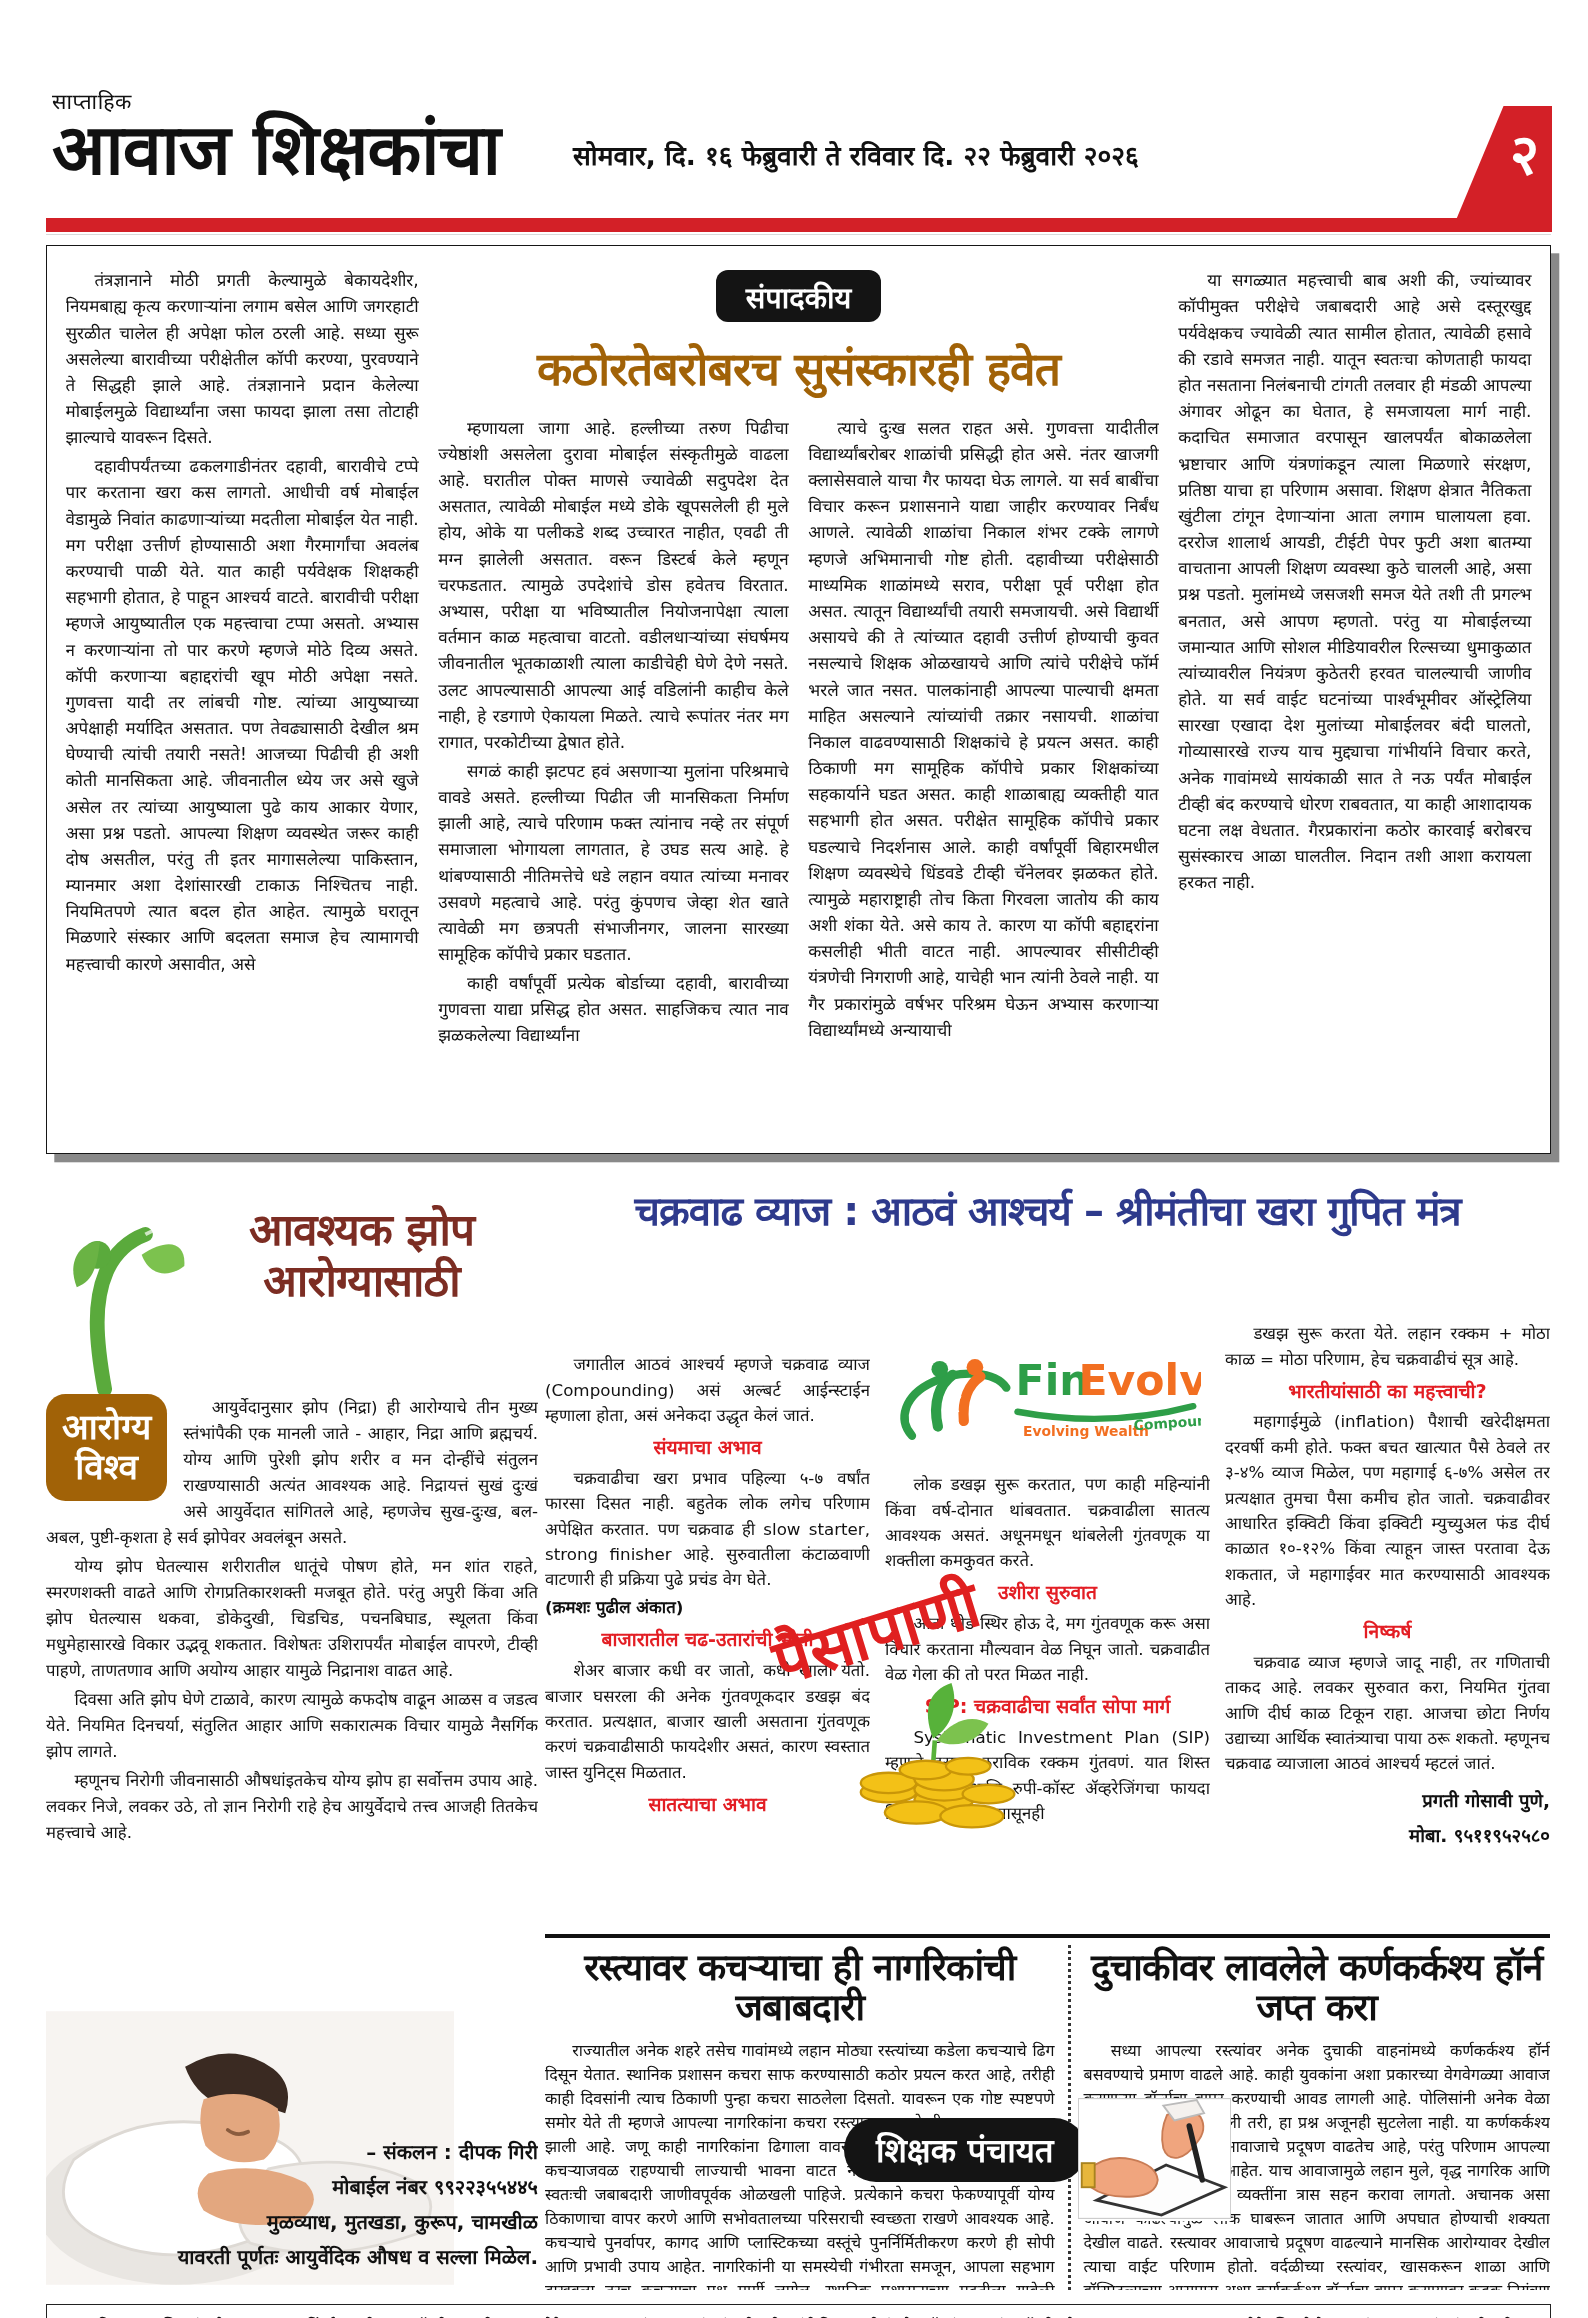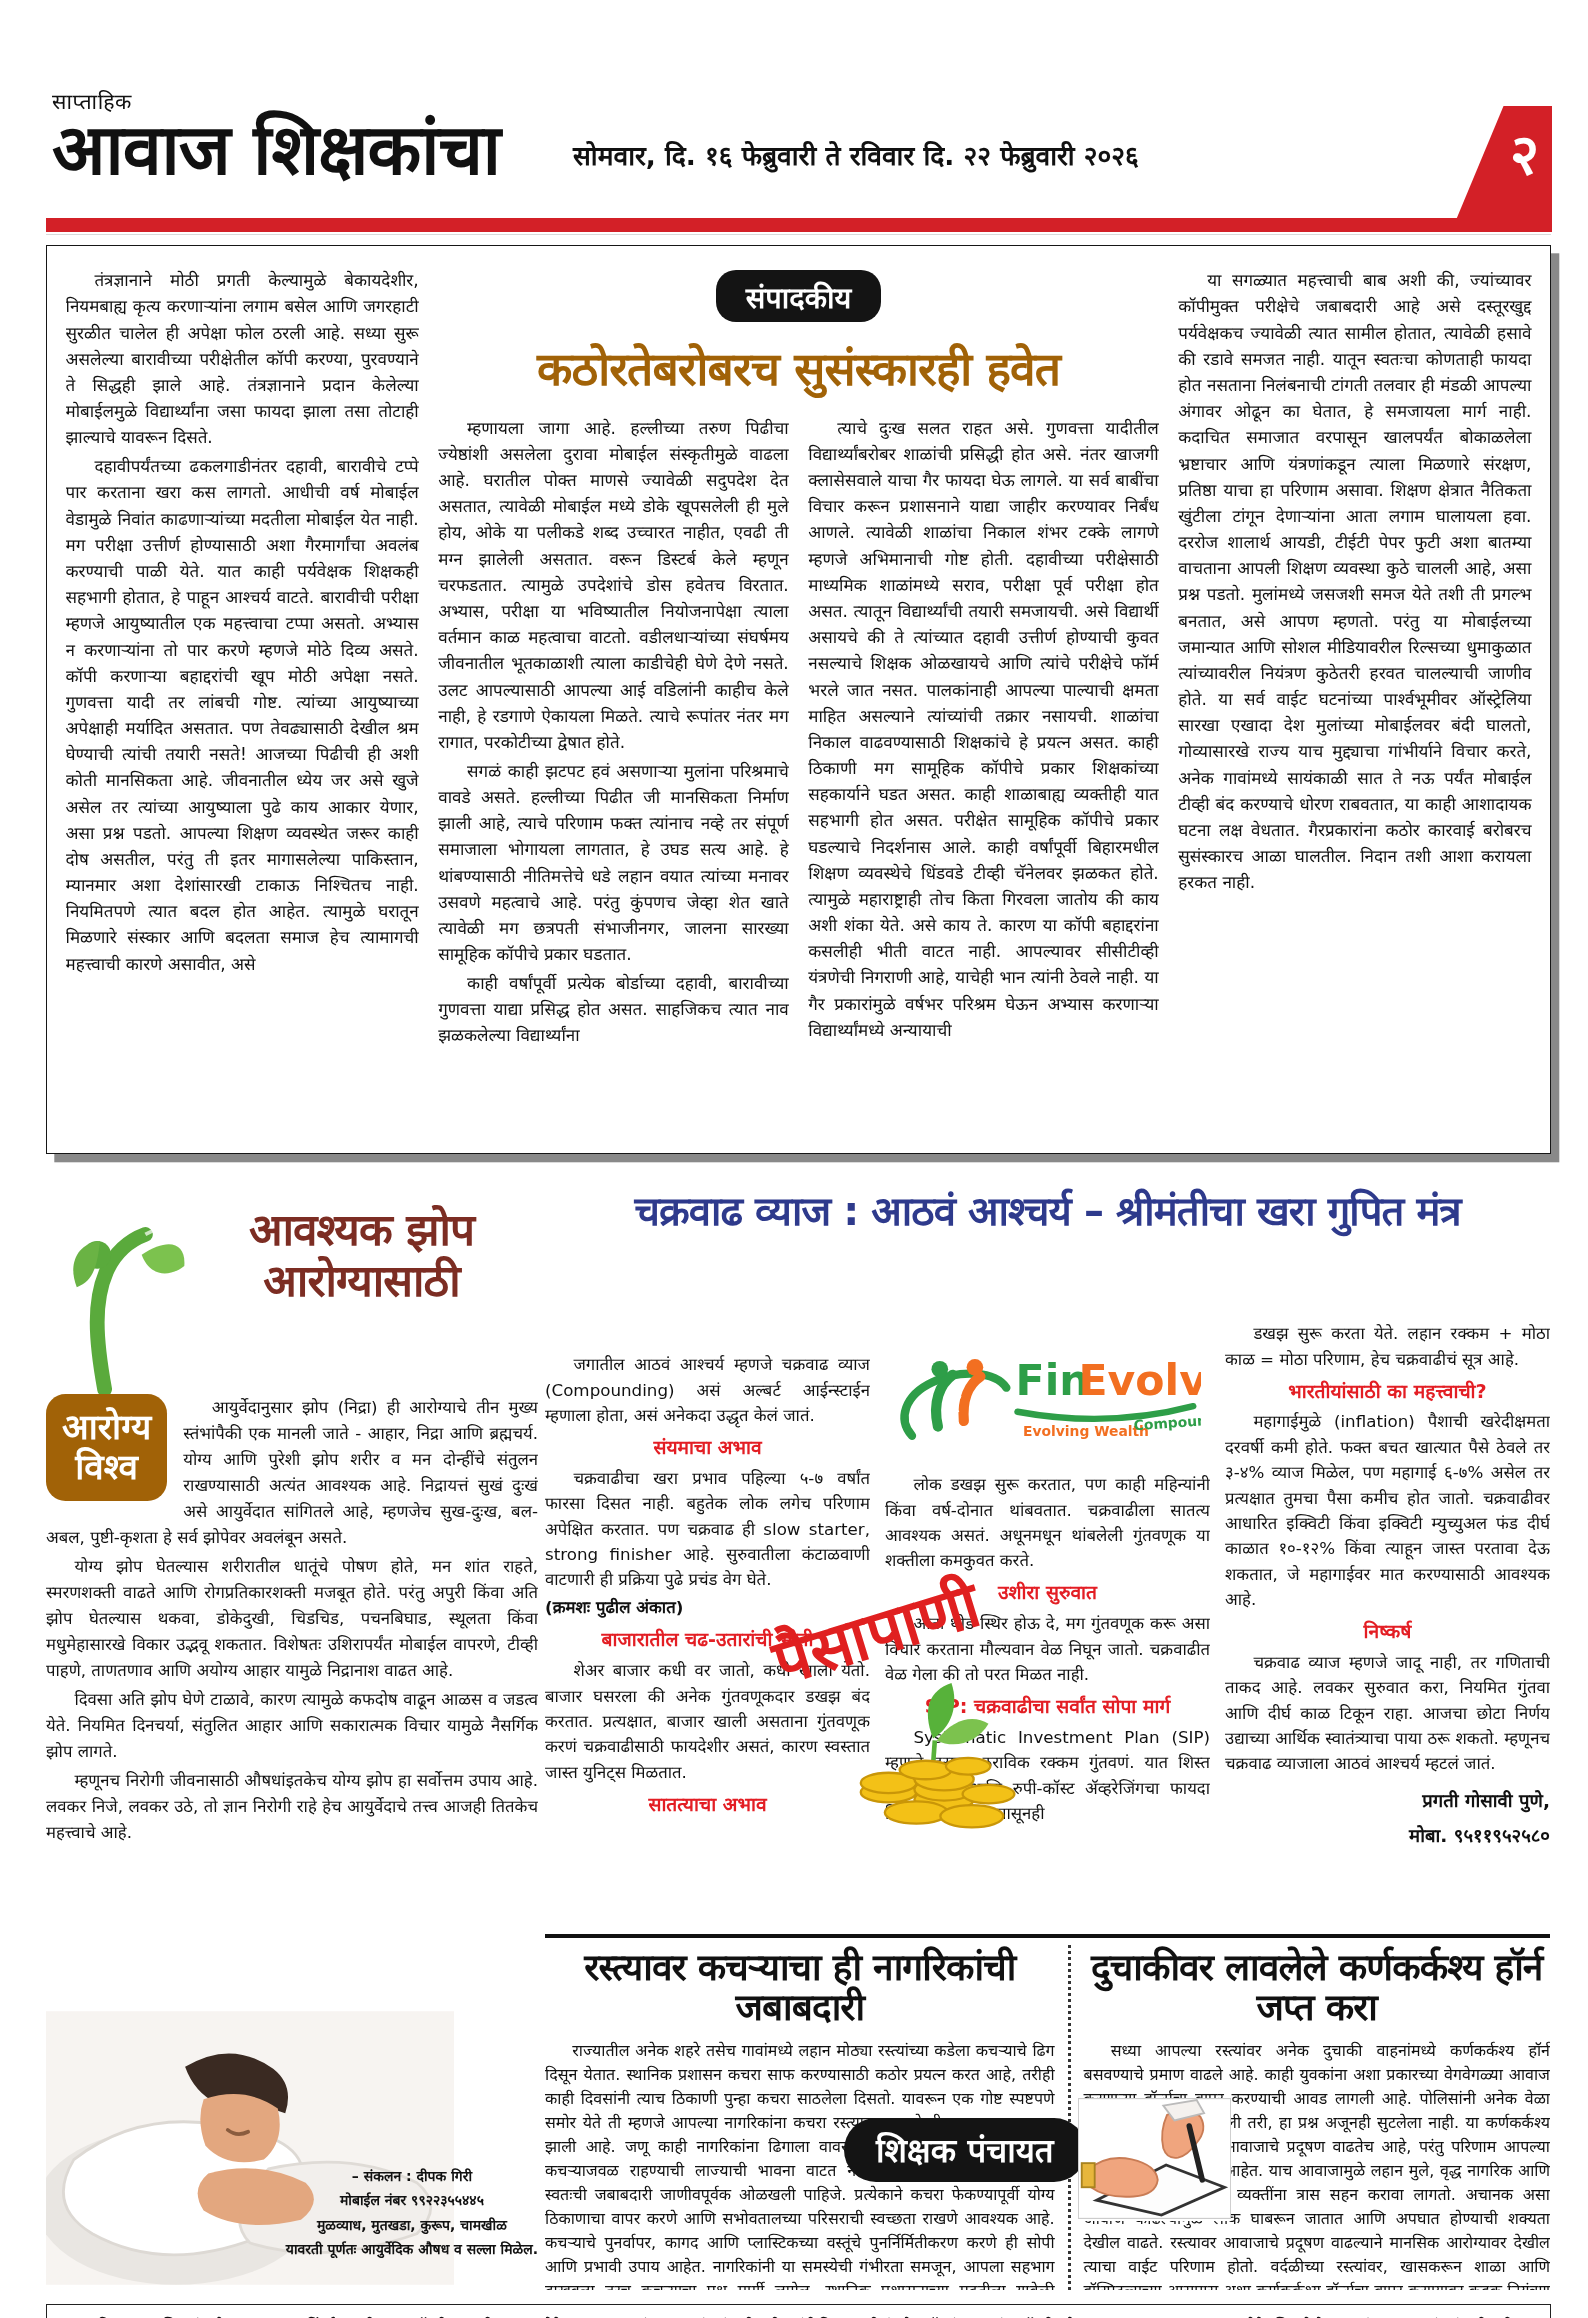--- a/index.html
+++ b/index.html
@@ -15,39 +15,39 @@
   .page-ribbon{position:absolute;left:1451px;top:106px;width:101px;height:126px;background:#d32027;
         clip-path:polygon(52% 0,100% 0,100% 100%,0 100%);}
   .page-num{position:absolute;right:13px;top:8.3px;color:#fff;font-size:56px;font-weight:bold;}
   
   .editorial{position:absolute;left:46px;top:245px;width:1505px;height:909px;background:#fff;
         border:1.9px solid #161616;box-shadow:8.3px 8.3px 0 rgba(40,40,40,.55);box-sizing:border-box;
         padding:21.3px 18.5px;display:flex;gap:19.5px;}
   .ed-col{flex:1 1 0;overflow:hidden;font-size:17px;line-height:1.54;text-align:justify;}
   .ed-center{flex:2.04 1 0;display:flex;flex-direction:column;overflow:hidden;}
   .ed-badge{align-self:center;background:#141414;color:#fff;font-size:29px;font-weight:bold;
-        padding:6.5px 30px;border-radius:20px;margin-top:2.8px;}
+        padding:6.5px 30px;border-radius:12px;margin-top:2.8px;}
   .ed-headline{color:#a16207;font-size:46px;font-weight:800;text-align:center;white-space:nowrap;
         margin:14px 0 16.7px 0;letter-spacing:-0.9px;}
   .ed-center-cols{display:flex;gap:19.5px;flex:1;overflow:hidden;}
   .para{text-indent:1.7em;margin:0 0 2.8px 0;}
   .subhead{color:#e31e24;font-weight:bold;text-align:center;font-size:1.15em;margin:4.6px 0 3.7px 0;text-indent:0;}
   .note{font-weight:bold;text-indent:0;}
   
   .health{position:absolute;left:46px;top:1185px;width:492px;height:1108px;overflow:hidden;}
   .health-top{position:relative;height:209px;}
   .health-logo{position:absolute;left:2.8px;top:14px;}
   .health-headline{position:absolute;left:153px;top:18.5px;width:325px;color:#7c2d23;font-size:44px;
         font-weight:800;text-align:center;line-height:1.18;letter-spacing:-0.9px;}
   .health-badge{float:left;background:#a16207;color:#fff;font-weight:bold;font-size:35px;line-height:1.15;
         border-radius:19.5px;padding:13px 16px;margin:0 16px 7.4px 0;text-align:center;}
   .health-body{font-size:16.7px;line-height:1.56;text-align:justify;height:612px;overflow:hidden;}
   .health-bottom{position:relative;height:278px;margin-top:4.6px;}
   .sleep-photo{position:absolute;left:0;top:0;}
-  .health-byline{position:absolute;right:0;bottom:27px;text-align:center;font-weight:bold;font-size:14px;line-height:1.75;}
+  .health-byline{position:absolute;right:0;bottom:14px;text-align:right;font-weight:bold;font-size:20px;line-height:1.75;}
   
   .finance{position:absolute;left:545px;top:1180px;width:1005px;height:758px;box-sizing:border-box;
         border-bottom:4.6px solid #111;overflow:hidden;}
   .fin-headline{color:#2e3a8c;font-size:40px;font-weight:800;text-align:center;white-space:nowrap;
         letter-spacing:-0.9px;margin:1.9px 0 12px 0;}
   .fin-cols{display:flex;gap:15px;height:677px;overflow:hidden;align-items:center;}
   .fin-col{flex:1 1 0;font-size:16.7px;line-height:1.52;text-align:justify;overflow:hidden;}
   .fin-logo{text-align:center;margin:1.9px 0 6.5px 0;}
   .fin-byline{text-align:right;font-weight:bold;font-size:18.5px;line-height:1.9;margin-top:6.5px;}
   .watermark{position:absolute;left:225px;top:408px;z-index:3;pointer-events:none;

